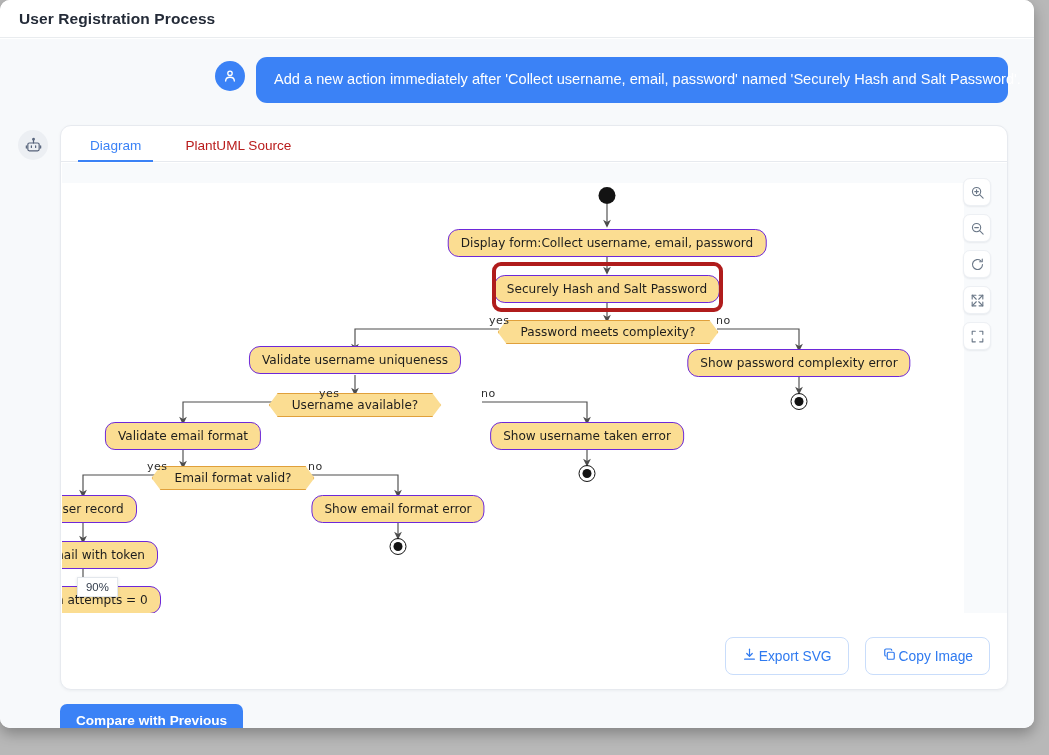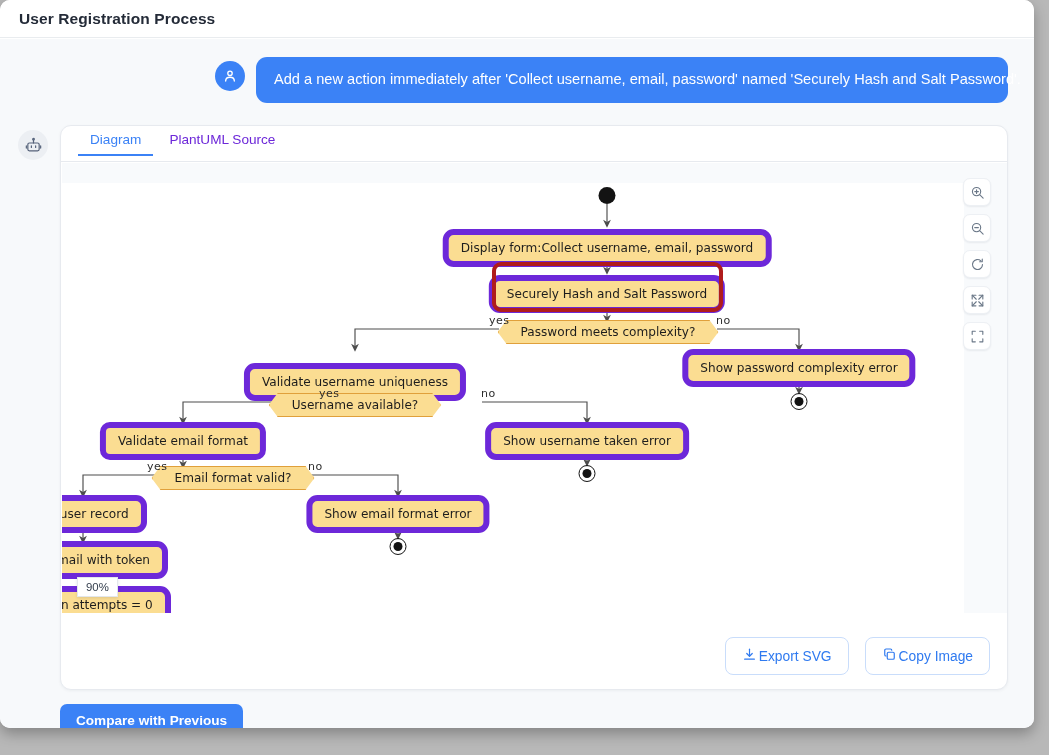--- a/index.html
+++ b/index.html
@@ -87,28 +87,28 @@
     box-shadow: 0 1px 3px rgba(20,30,60,.05);
     overflow: hidden;
     height: 565px;
     position: relative;
   }
 
   
   .tabs {
     height: 36px;
     border-bottom: 1px solid #e7eaef;
-    display: flex; align-items: center;
+    display: flex; align-items: flex-end;
     padding-left: 17px;
-    gap: 4px;
+    gap: 20px;
   }
   .tab {
     font-size: 13.6px;
     padding: 0 12px 8px 12px;
-    color: #6d28d9;
+    color: #b91c1c;
     cursor: pointer;
     position: relative;
     background: none; border: none;
     font-family: inherit;
   }
   .tab.active { color: #3b82f6; font-weight: 500; }
   .tab.active::after {
     content: "";
     position: absolute; left: 0; right: 0; bottom: -1px;
     height: 2px; background: #3b82f6;
@@ -190,21 +190,21 @@
 
   
   .diagram {
     position: absolute;
     left: 0; top: 0;
     width: 902px; height: 450px;
   }
   .node {
     position: absolute;
     background: #fbdd92;
-    border: 6px solid #6d28d9;
+    border: 1px solid #6d28d9;
     border-radius: 11px;
     color: #1d1d1d;
     font-family: "DejaVu Sans", sans-serif;
     font-size: 12.1px;
     line-height: 1;
     padding: 7px 12px;
     white-space: nowrap;
     transform: translateX(-50%);
   }
   .node.left-anchor { transform: none; }
@@ -361,21 +361,21 @@
             <div class="start-node" style="left:545px; top:24px;"></div>
 
             <div class="node" style="left:545px; top:66px;">Display form:Collect username, email, password</div>
 
             <div class="node" style="left:545px; top:112px;">Securely Hash and Salt Password</div>
 
             <div class="highlight-box" style="left:430px; top:99px; width:231px; height:50px;"></div>
 
             <div class="decision" style="left:546px; top:157px;">Password meets complexity?</div>
 
-            <div class="node" style="left:293px; top:200px;">Validate username uniqueness</div>
+            <div class="node" style="left:293px; top:183px;">Validate username uniqueness</div>
 
             <div class="node" style="left:737px; top:186px;">Show password complexity error</div>
 
             <div class="end-node" style="left:737px; top:230px;"></div>
 
             <div class="decision" style="left:293px; top:230px;">Username available?</div>
 
             <div class="node" style="left:121px; top:259px;border-radius:10px;">Validate email format</div>
 
             <div class="node" style="left:525px; top:259px;">Show username taken error</div>

